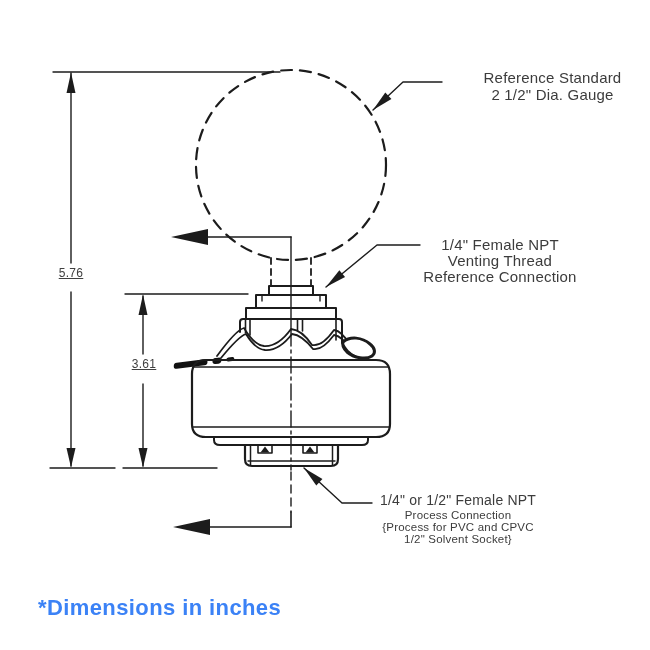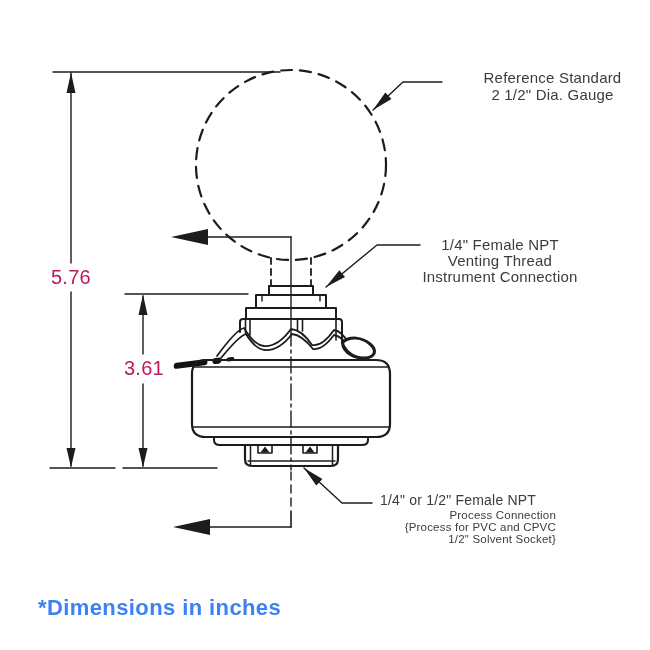--- a/index.html
+++ b/index.html
@@ -17,26 +17,27 @@
     color:#3c3c3c;
     font-size:15px;
     line-height:16px;
     letter-spacing:.2px;
     white-space:nowrap;
   }
   .ann div{white-space:nowrap;}
   .dim-label{
     position:absolute;
     text-align:center;
-    color:#be185d;
-    font-size:20px;
+    color:#404040;
+    font-size:12px;
     letter-spacing:.3px;
+    text-decoration:underline;
   }
   .proc-l1{font-size:14px;line-height:17px;}
-  .proc-sm{font-size:11.5px;line-height:12px;text-align:right;}
+  .proc-sm{font-size:11.5px;line-height:12px;}
   .footnote{
     position:absolute;
     left:38px;top:595px;
     font-size:22px;
     font-weight:bold;
     color:#3b82f6;
     letter-spacing:.4px;
   }
 </style>
 </head>
@@ -151,21 +152,21 @@
   <div class="dim-label" style="left:119px;top:357px;width:50px;">3.61</div>
 
   <div class="ann" style="left:440px;top:70px;width:225px;line-height:16.5px;">
     <div>Reference Standard</div>
     <div>2 1/2" Dia. Gauge</div>
   </div>
 
   <div class="ann" style="left:400px;top:237px;width:200px;">
     <div>1/4" Female NPT</div>
     <div>Venting Thread</div>
-    <div>Instrument Connection</div>
+    <div>Reference Connection</div>
   </div>
 
   <div class="ann" style="left:360px;top:492px;width:196px;">
     <div class="proc-l1">1/4" or 1/2" Female NPT</div>
     <div class="proc-sm">Process Connection</div>
     <div class="proc-sm">{Process for PVC and CPVC</div>
     <div class="proc-sm">1/2" Solvent Socket}</div>
   </div>
 
   <div class="footnote">*Dimensions in inches</div>

